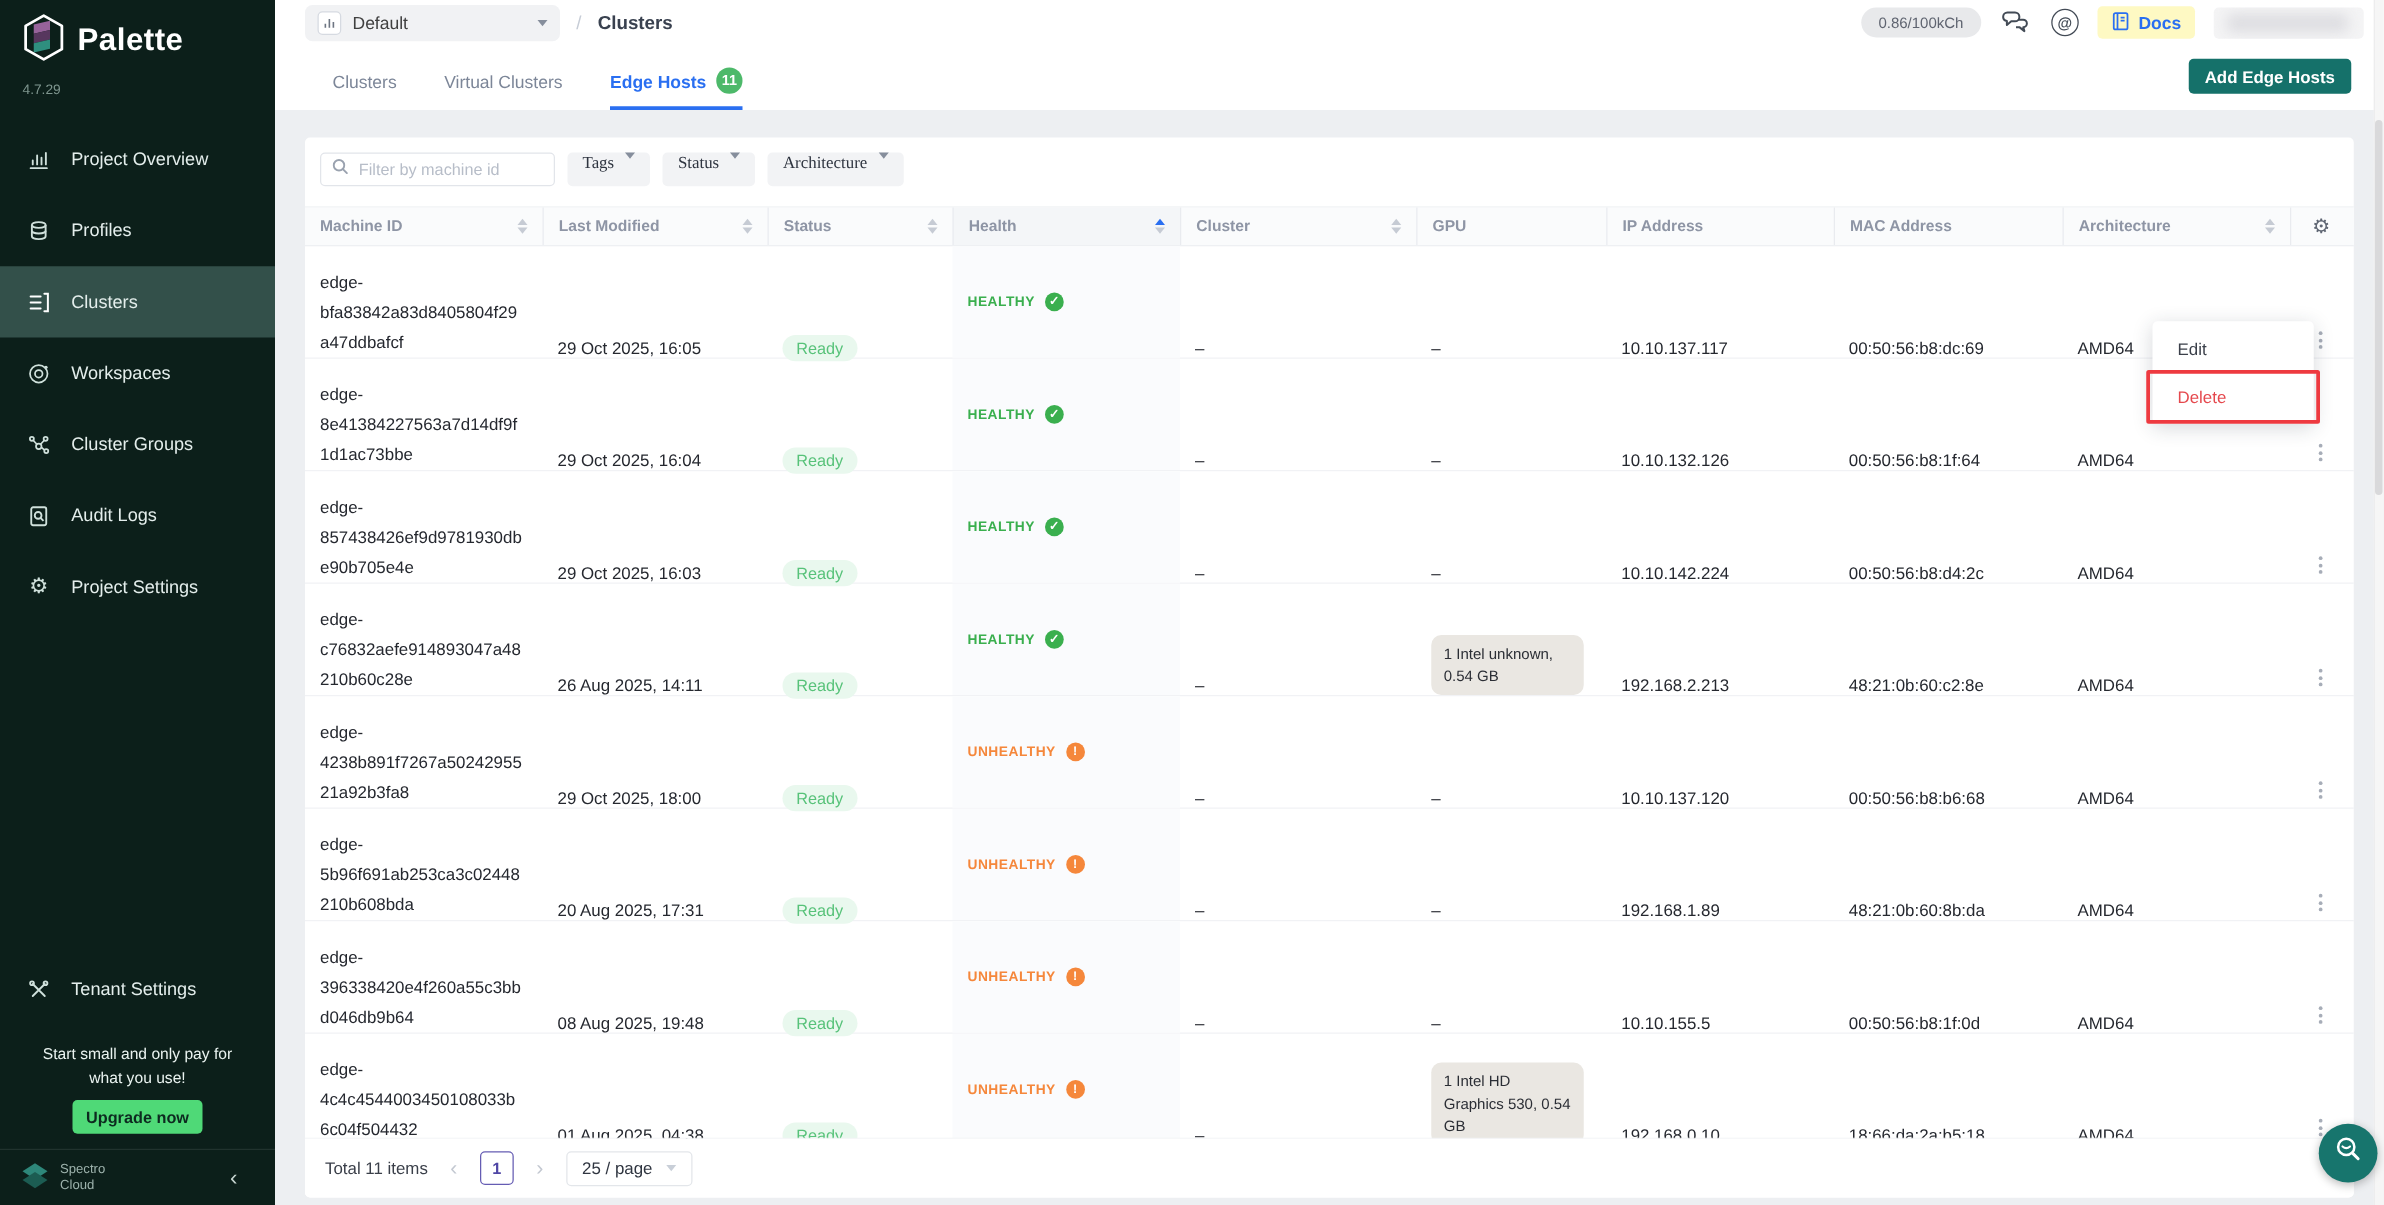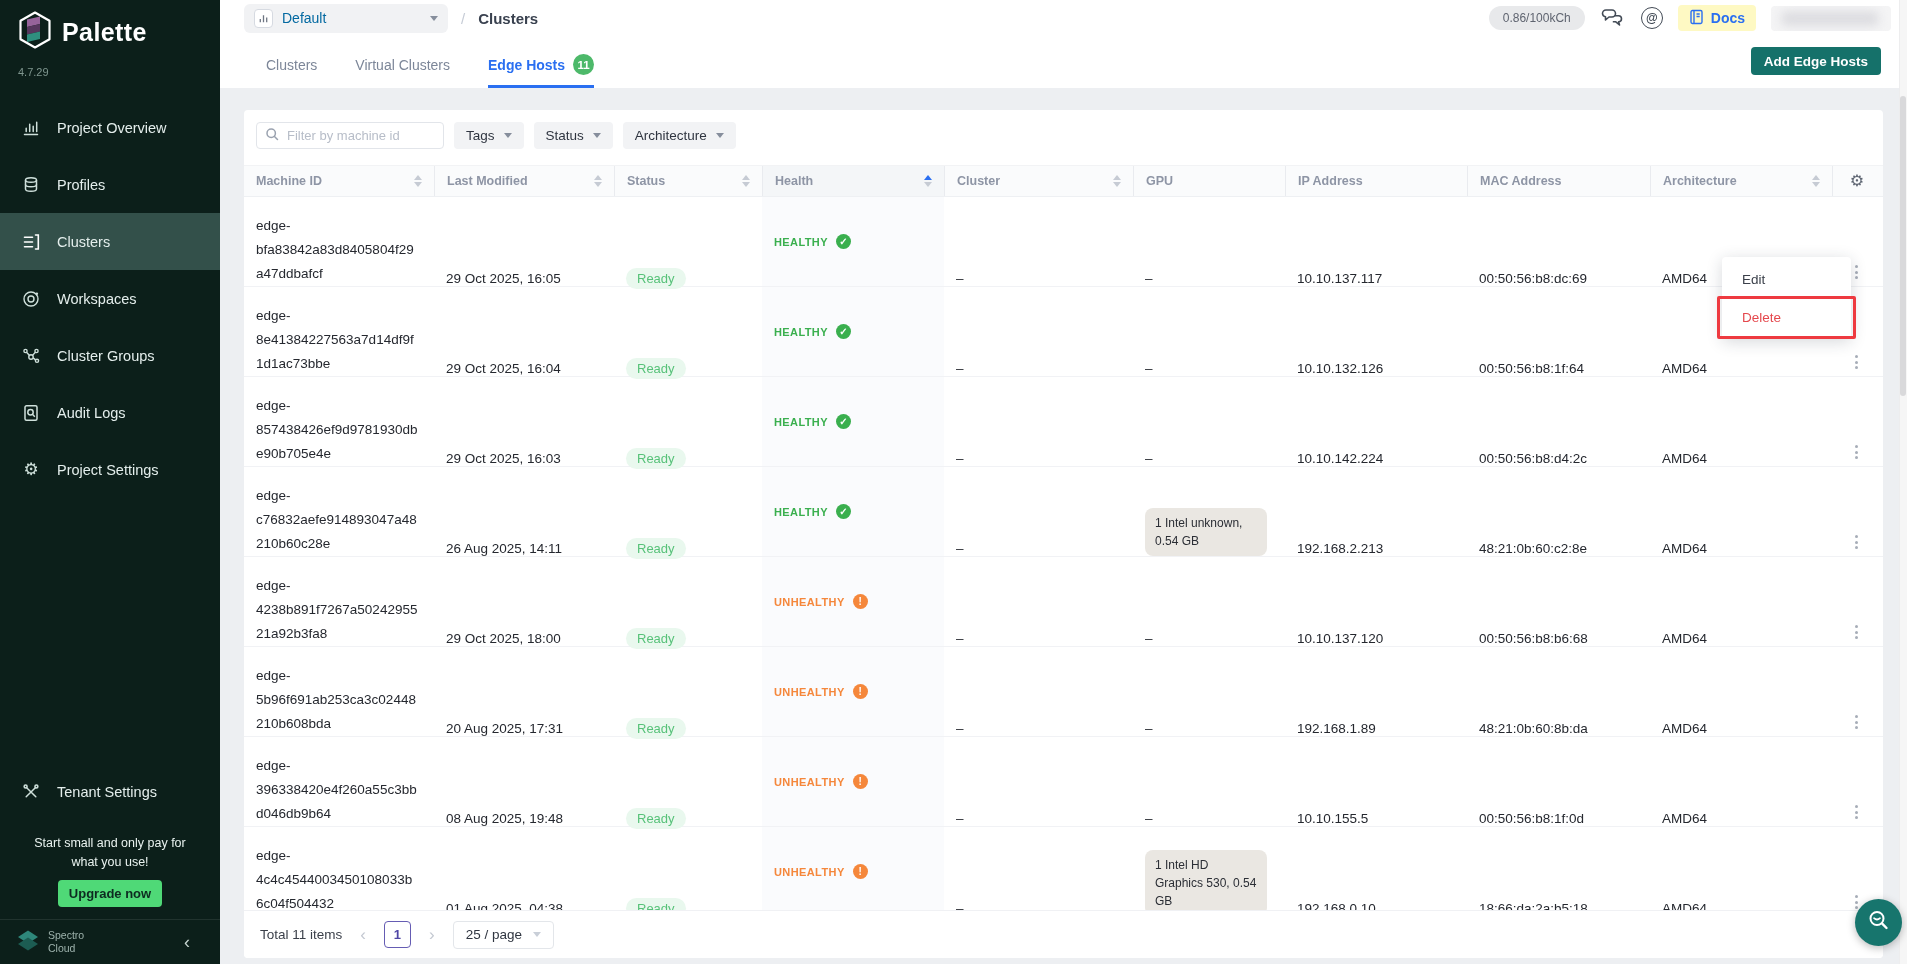--- a/index.html
+++ b/index.html
@@ -26,21 +26,21 @@
   .side-divider{position:absolute;left:0;top:919px;width:100%;height:1px;background:rgba(255,255,255,.09)}
   .side-footer{position:absolute;left:0;top:920px;width:100%;height:44px;display:flex;align-items:center;padding:0 16px}
   .brand-txt{margin-left:8px;font-size:10.5px;line-height:1.25;color:#9db2ac}
   .collapse{margin-left:auto;margin-right:14px;font-size:18px;color:#c6d4d0;cursor:pointer}
 
   
   .header{position:absolute;left:220px;top:0;right:0;height:88px;background:#fff;z-index:1}
   .crumb-row{position:absolute;left:24px;top:3px;height:30px;display:flex;align-items:center;gap:13px}
   .proj-select{width:204px;height:29px;background:#f1f2f4;border-radius:6px;display:flex;align-items:center;gap:9px;padding:0 10px;cursor:pointer}
   .ps-icon{width:19px;height:19px;background:#fff;border:1px solid #d6dae1;border-radius:4px;display:flex;align-items:center;justify-content:center;flex:none}
-  .ps-label{font-size:14px;color:#0369a1;flex:1}
+  .ps-label{font-size:14px;color:#404040;flex:1}
   .crumb-sep{font-size:15px;color:#c6ccd6}
   .crumb{font-size:15px;font-weight:600;color:#39414f}
   .top-right{position:absolute;right:16px;top:4px;height:28px;display:flex;align-items:center;gap:15px}
   .usage-pill{height:24px;background:#e8e9eb;border-radius:13px;display:flex;align-items:center;justify-content:flex-end;
     padding:0 14px;min-width:96px;font-size:12px;color:#5f6470}
   .icon-btn{display:flex;align-items:center;justify-content:center;cursor:pointer}
   .at-circ{width:22px;height:22px;border:1.5px solid #434b56;border-radius:50%;display:flex;align-items:center;justify-content:center;
     font-size:12px;color:#434b56;font-weight:600}
   .docs-chip{height:26px;background:#fef9c3;border-radius:4px;display:flex;align-items:center;gap:7px;padding:0 11px;
     font-size:14px;font-weight:600;color:var(--accent-blue);cursor:pointer}
@@ -53,22 +53,22 @@
     display:flex;align-items:center;justify-content:center}
   .add-btn{position:absolute;right:26px;top:47px;height:28px;padding:0 13px;border:none;border-radius:4px;
     background:var(--teal-button);color:#fff;font-size:13.5px;font-weight:700;cursor:pointer;font-family:inherit}
 
   
   .card{position:absolute;left:244px;top:110px;width:1639px;height:848px;background:#fff;border-radius:4px}
   .filter-row{display:flex;align-items:center;gap:10px;padding:12px 12px 11px 12px}
   .search-box{width:188px;height:27px;border:1px solid #e2e5ea;border-radius:4px;display:flex;align-items:center;gap:6px;padding:0 8px;background:#fff}
   .search-box input{border:none;outline:none;flex:1;font-size:13px;font-family:inherit;color:#7f1d1d;min-width:0}
   .search-box input::placeholder{color:#b7bdc8}
-  .filter-dd{height:27px;background:#f2f3f5;border:none;border-radius:4px;padding:0 12px;display:inline-flex;align-items:center;gap:9px;
-    font-size:13.5px;color:#2f3540;cursor:pointer;font-family:Liberation Sans, sans-serif}
+  .filter-dd{height:27px;background:#f2f3f5;border:none;border-radius:4px;padding:0 12px;display:inline-flex;gap:9px;
+    font-size:13.5px;color:#2f3540;cursor:pointer;font-family:Liberation Serif, serif}
   .chev{width:0;height:0;border-left:4.5px solid transparent;border-right:4.5px solid transparent;border-top:5px solid #868e9c}
 
   .thead{display:flex;height:32px;background:#fafbfc;border-top:1px solid #f2f3f5;border-bottom:1px solid #eef0f3;margin-top:5px}
   .hcell{display:flex;align-items:center;justify-content:space-between;padding:0 12px;font-size:12.5px;font-weight:700;color:#8e95a5}
   .hcell + .hcell{border-left:1px solid #e9ebef}
   .hcell.c-health{background:#f4f6f8}
   .sorter{display:flex;flex-direction:column;gap:2px;margin-left:8px}
   .caret{width:0;height:0;border-left:4px solid transparent;border-right:4px solid transparent}
   .caret.up{border-bottom:5px solid #c6cbd4}
   .caret.down{border-top:5px solid #c6cbd4}

